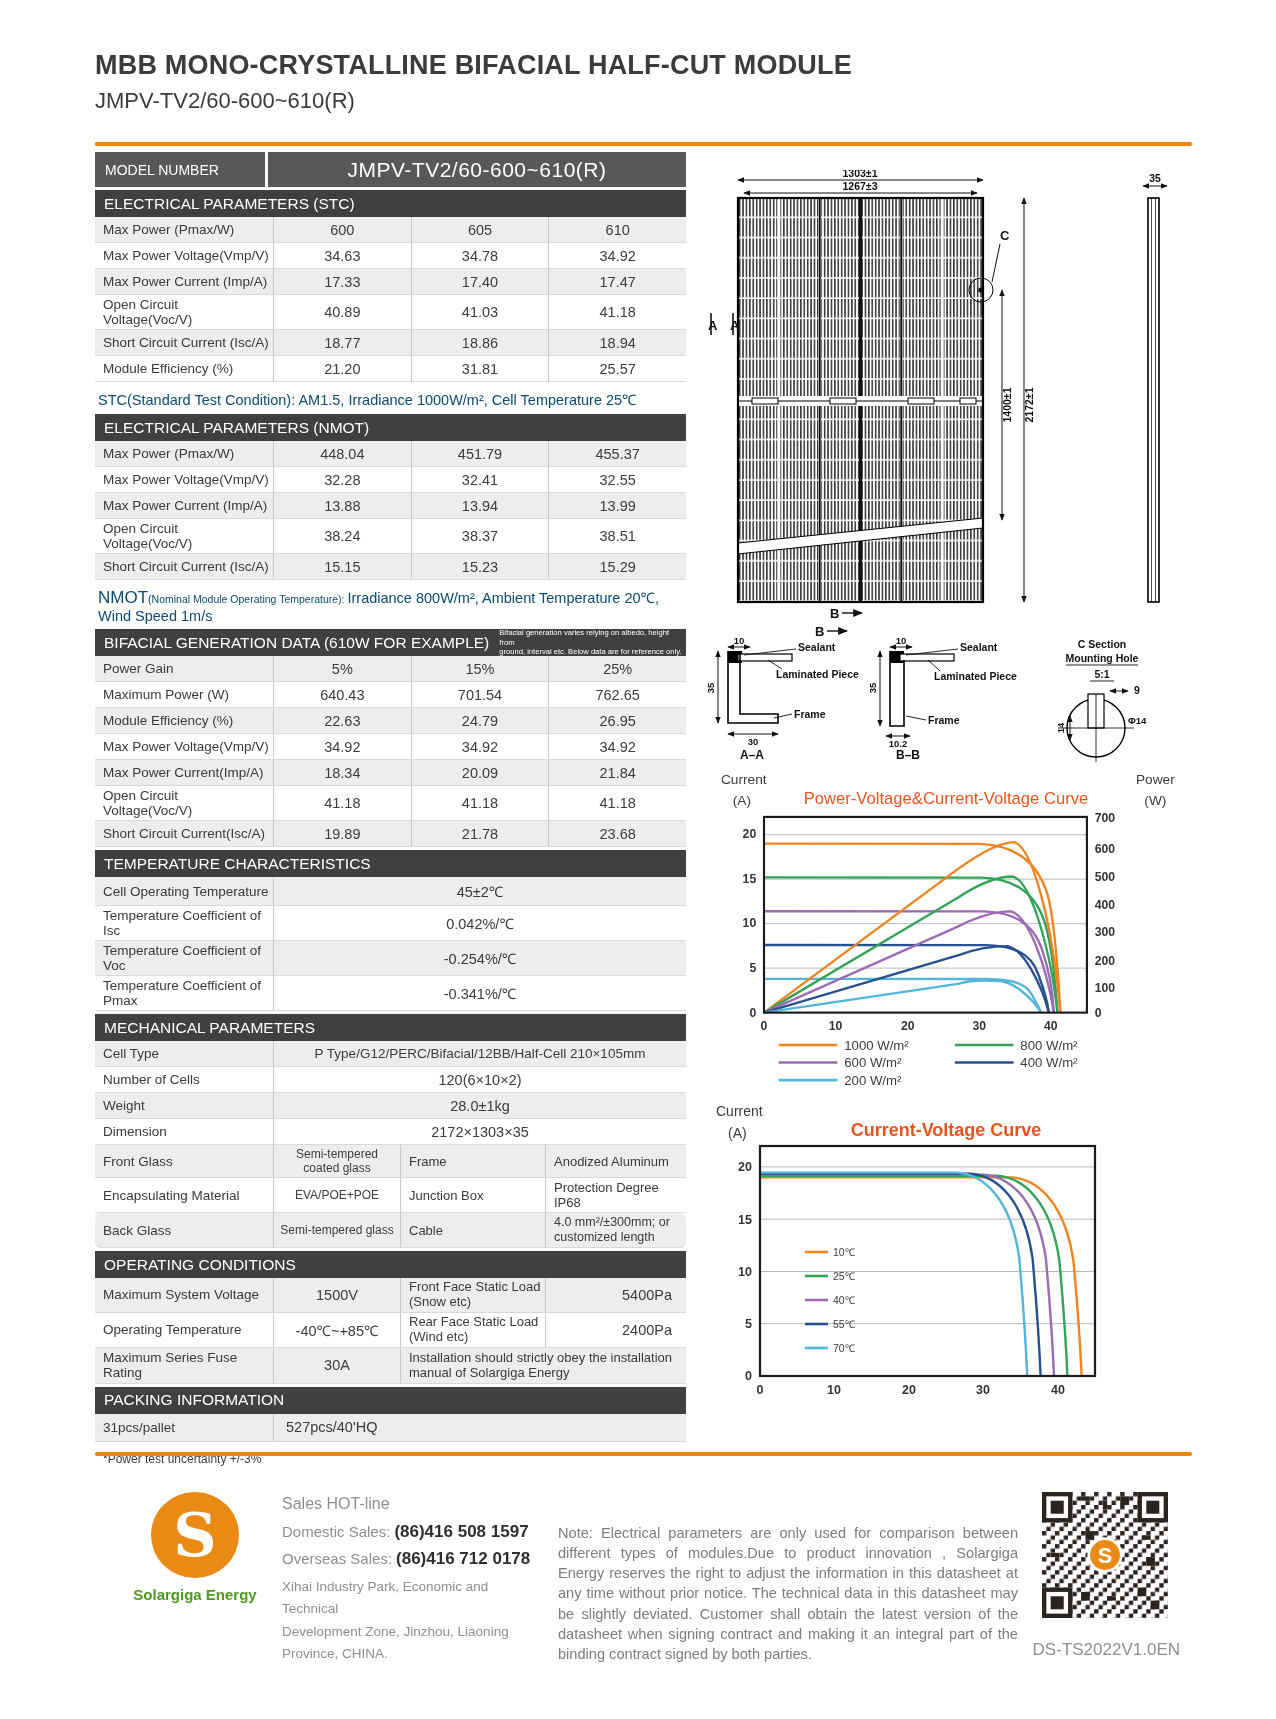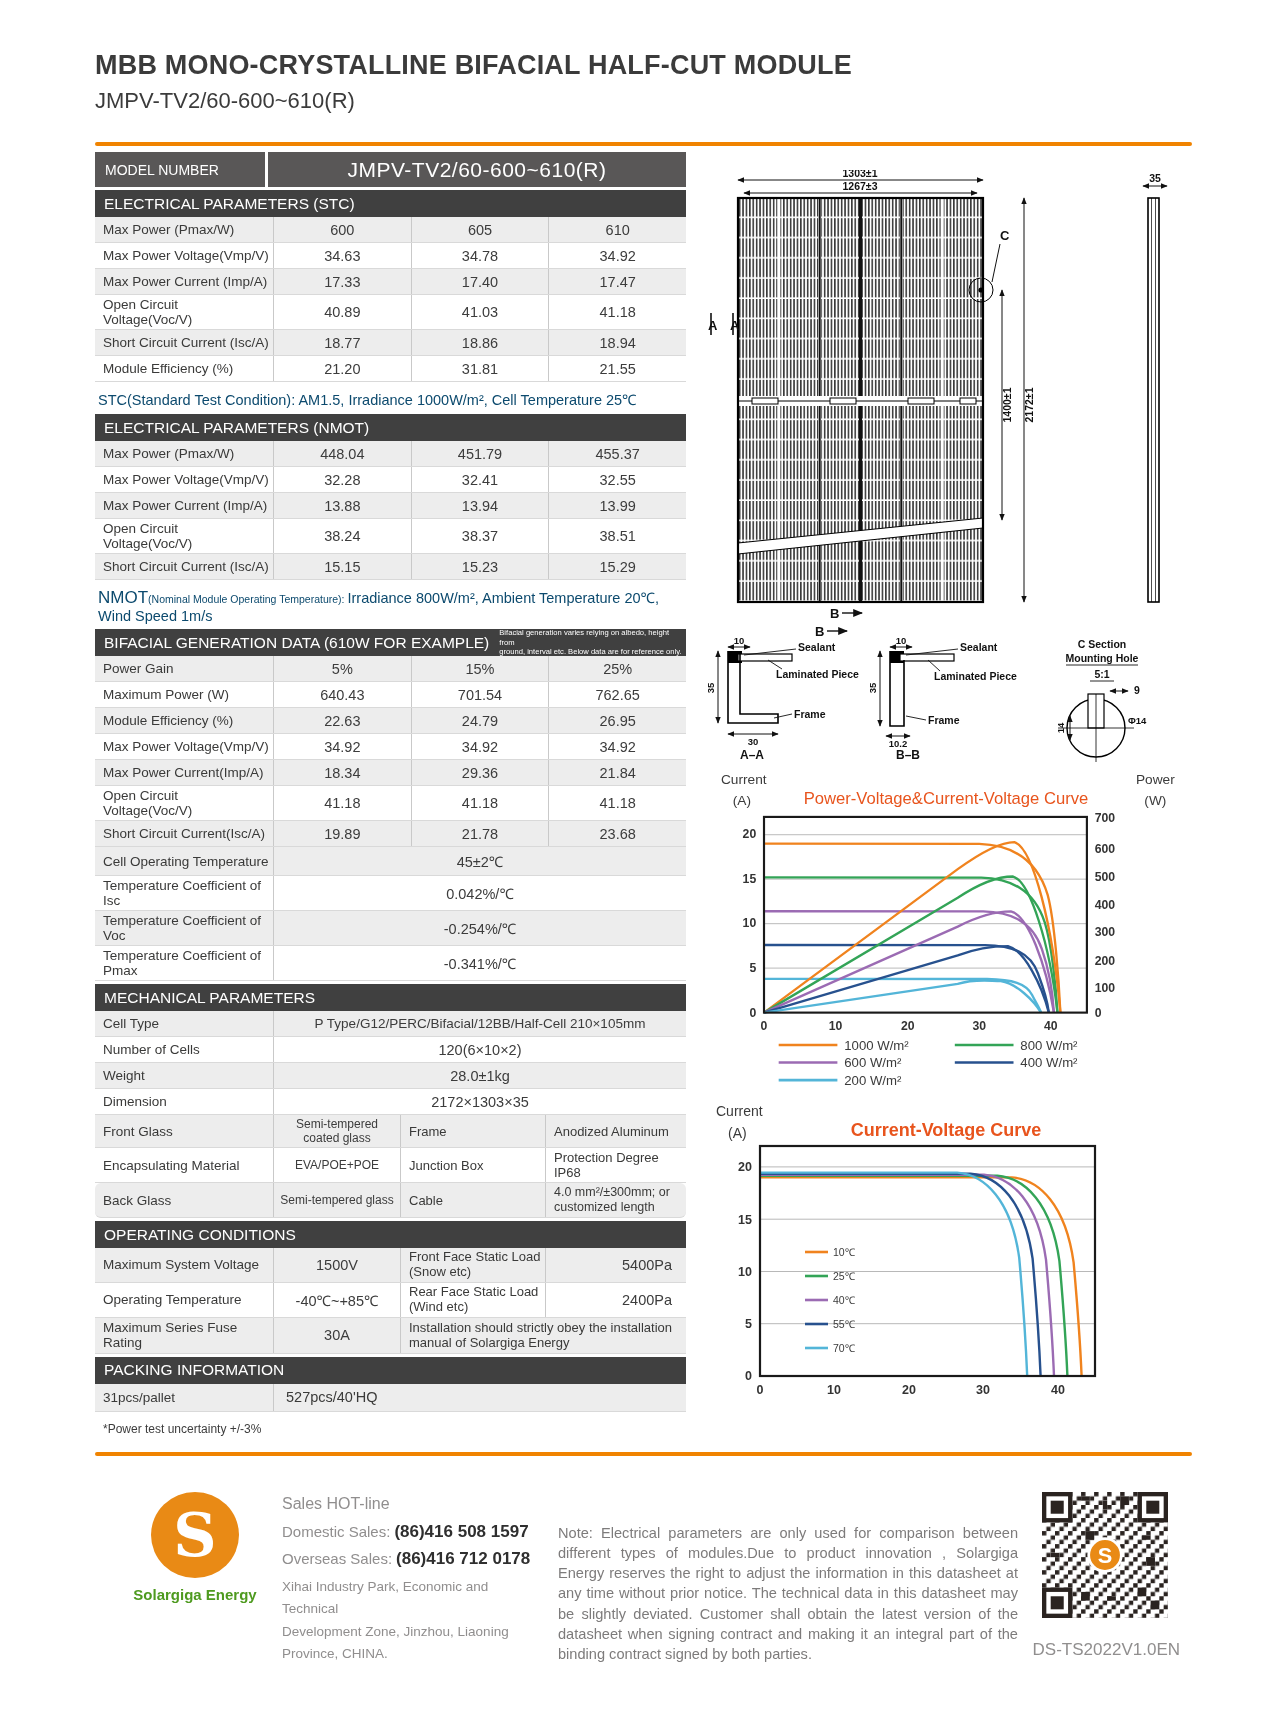--- a/index.html
+++ b/index.html
@@ -104,21 +104,21 @@
       <div class="tr">
           <div class="td lbl">Short Circuit Current (Isc/A)</div>
           <div class="td val">18.77</div>
           <div class="td val">18.86</div>
           <div class="td val">18.94</div>
         </div>
       <div class="tr">
           <div class="td lbl">Module Efficiency (%)</div>
           <div class="td val">21.20</div>
           <div class="td val">31.81</div>
-          <div class="td val">21.55</div>
+          <div class="td val">25.57</div>
         </div>
     </div>
     <div class="note-sm">STC(Standard Test Condition): AM1.5, Irradiance 1000W/m², Cell Temperature 25℃</div>
 
     <div class="sec">ELECTRICAL PARAMETERS  (NMOT)</div>
     <div class="tbl t4">
       <div class="tr">
           <div class="td lbl">Max Power (Pmax/W)</div>
           <div class="td val">448.04</div>
           <div class="td val">451.79</div>
@@ -176,37 +176,38 @@
         </div>
       <div class="tr">
           <div class="td lbl">Max Power Voltage(Vmp/V)</div>
           <div class="td val">34.92</div>
           <div class="td val">34.92</div>
           <div class="td val">34.92</div>
         </div>
       <div class="tr">
           <div class="td lbl">Max Power Current(Imp/A)</div>
           <div class="td val">18.34</div>
-          <div class="td val">29.36</div>
+          <div class="td val">20.09</div>
           <div class="td val">21.84</div>
         </div>
       <div class="tr">
           <div class="td lbl">Open Circuit Voltage(Voc/V)</div>
           <div class="td val">41.18</div>
           <div class="td val">41.18</div>
           <div class="td val">41.18</div>
         </div>
       <div class="tr">
           <div class="td lbl">Short Circuit Current(Isc/A)</div>
           <div class="td val">19.89</div>
           <div class="td val">21.78</div>
           <div class="td val">23.68</div>
         </div>
     </div>
 
+    <div class="sec">TEMPERATURE CHARACTERISTICS</div>
     <div class="tbl t2">
       <div class="tr" style="min-height:28px;">
           <div class="td lbl">Cell Operating Temperature</div>
           <div class="td val">45±2℃</div>
         </div>
       <div class="tr" style="min-height:28px;">
           <div class="td lbl">Temperature Coefficient of Isc</div>
           <div class="td val">0.042%/℃</div>
         </div>
       <div class="tr" style="min-height:28px;">

